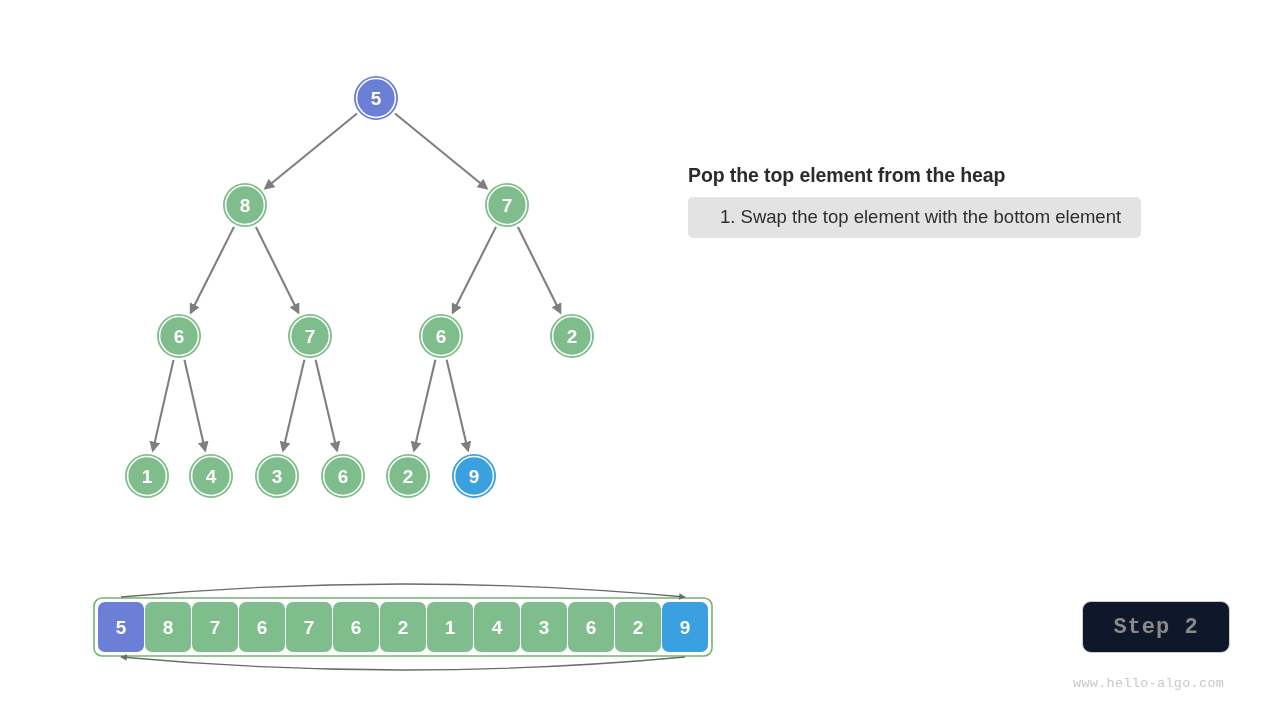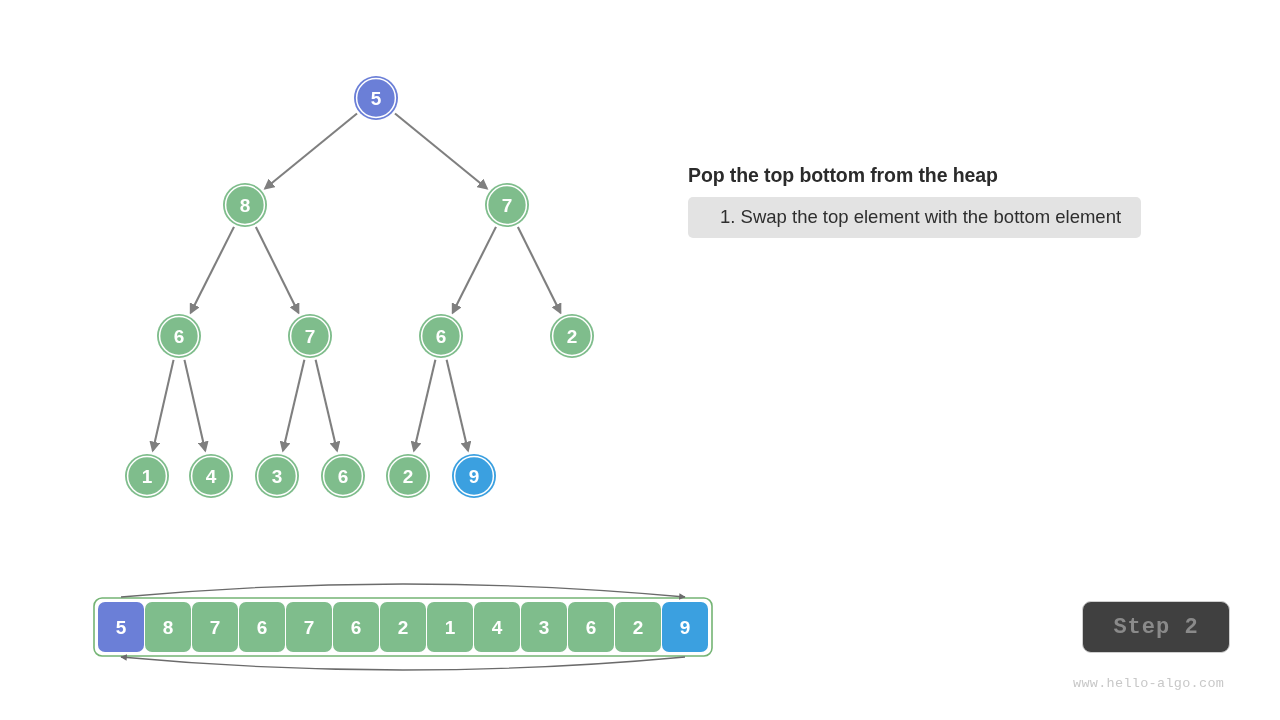--- a/index.html
+++ b/index.html
@@ -94,21 +94,21 @@
   
   .step-badge {
     position: absolute;
     left: 1082px;
     top: 601px;
     width: 148px;
     height: 52px;
     box-sizing: border-box;
     border: 1.4px solid #cfcfcf;
     border-radius: 9px;
-    background: #404040;
+    background: #0f172a;
     display: flex;
     align-items: center;
     justify-content: center;
   }
   .step-badge-text {
     font-family: "Liberation Mono", monospace;
     font-size: 22px;
     font-weight: 700;
     color: #8a8a8a;
     letter-spacing: 1px;
@@ -290,21 +290,21 @@
           <text x="685" y="627.5" class="cell-label">9</text>
         </g>
       </g>
     <g id="arc-layer">
         <path d="M 121 597 Q 403 571 685 597" class="swap-arc" stroke="#6b6b6b" marker-end="url(#arrowArc)"></path>
         <path d="M 685 657 Q 403 683 121 657" class="swap-arc" stroke="#6b6b6b" marker-end="url(#arrowArc)"></path>
       </g>
   </svg>
 
   <div class="caption-panel">
-    <div class="caption-title">Pop the top bottom from the heap</div>
+    <div class="caption-title">Pop the top element from the heap</div>
     <div class="caption-steps" id="caption-steps"><div class="caption-step">1. Swap the top element with the bottom element</div></div>
   </div>
 
   <div class="step-badge">
     <span class="step-badge-text">Step 2</span>
   </div>
 
   <div class="watermark">www.hello-algo.com</div>
 
 </div>

